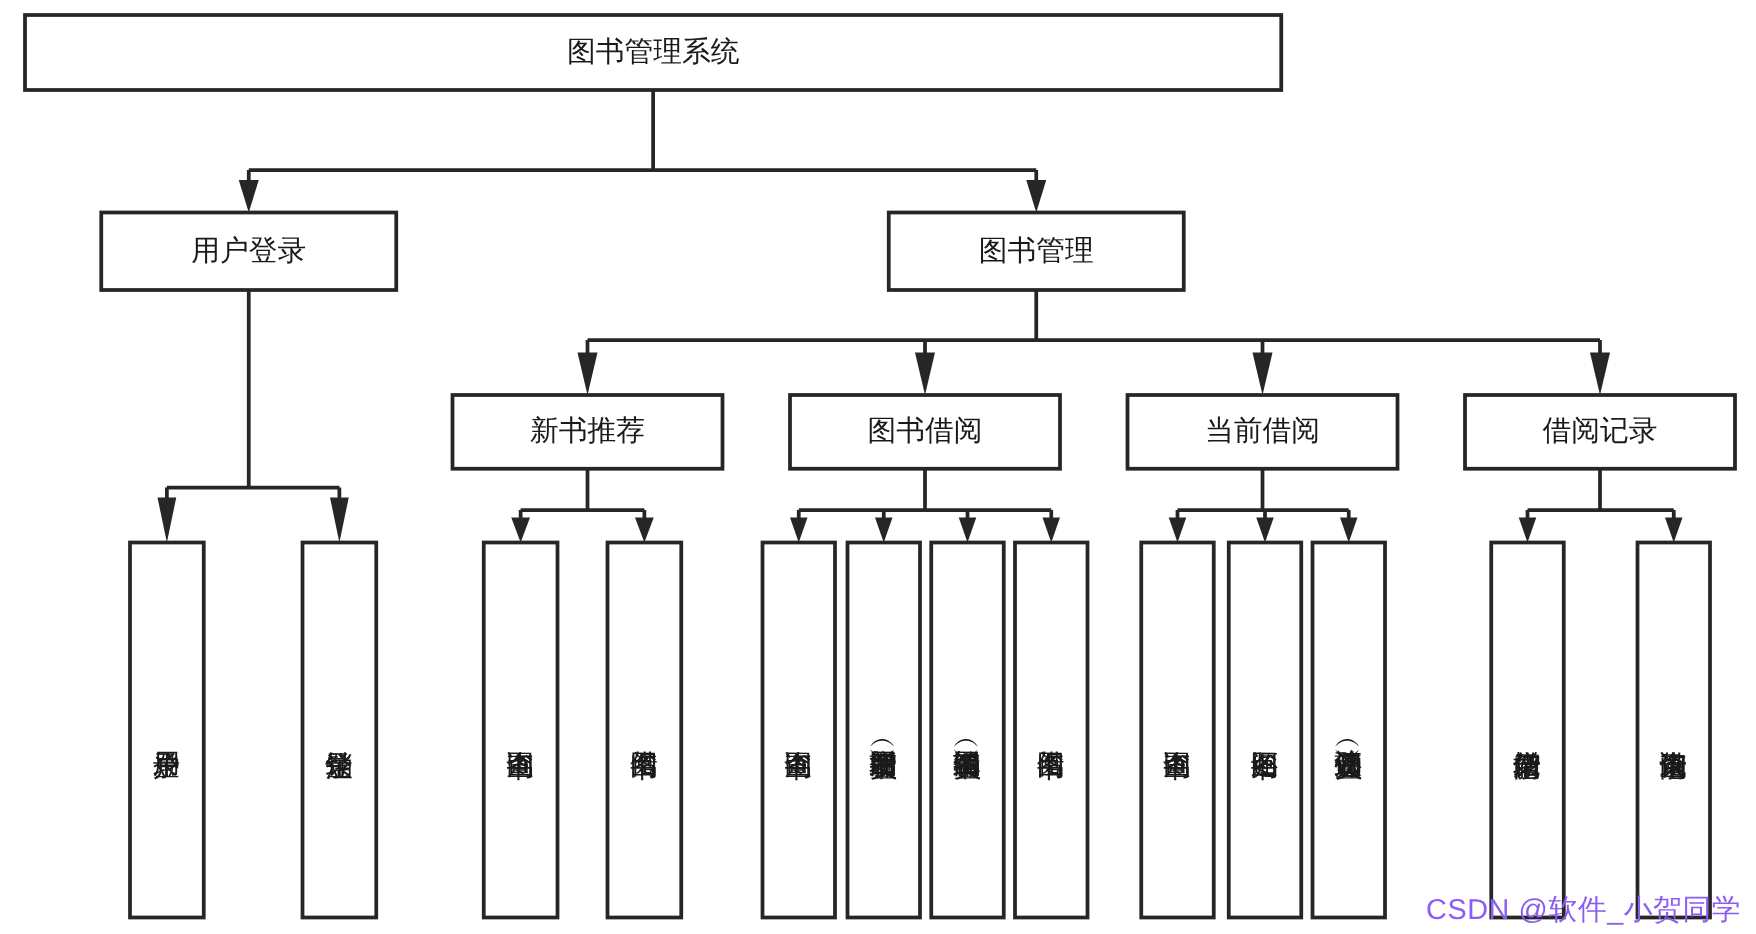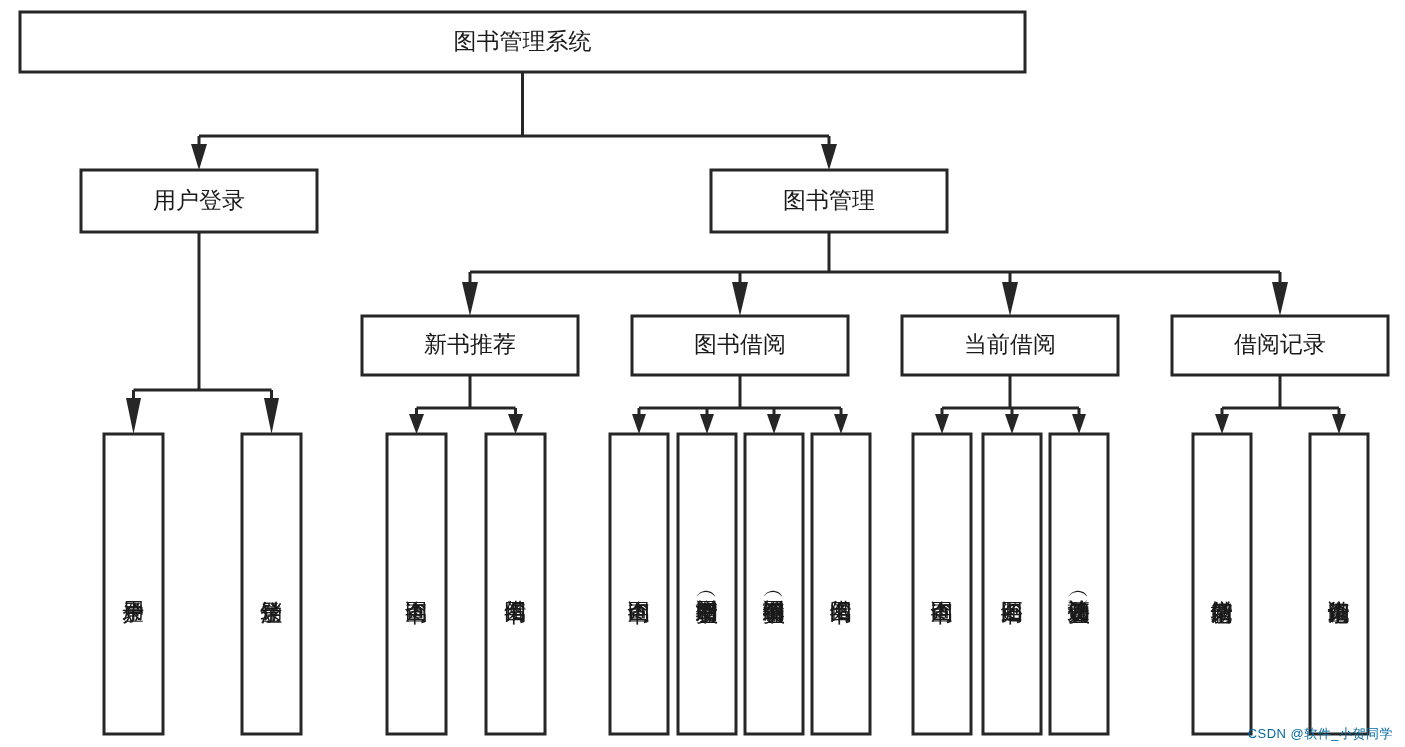--- a/index.html
+++ b/index.html
@@ -62,22 +62,22 @@
     display: flex;
     align-items: center;
     justify-content: center;
     pointer-events: none;
   }
   .watermark {
     position: absolute;
     right: 12px;
     bottom: 4px;
     font-family: "Liberation Sans", "DejaVu Sans", sans-serif;
-    font-size: 13px;
-    color: #0369a1;
+    font-size: 23px;
+    color: #8b5cf6;
     letter-spacing: 0.5px;
     white-space: nowrap;
   }
 </style>
 </head>
 <body>
 
 <div id="diagram-root">
 
   <svg class="flow-svg" viewBox="0 0 1405 747" xmlns="http://www.w3.org/2000/svg">

